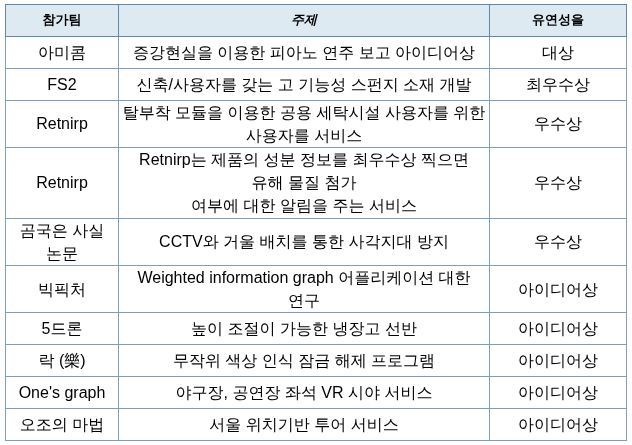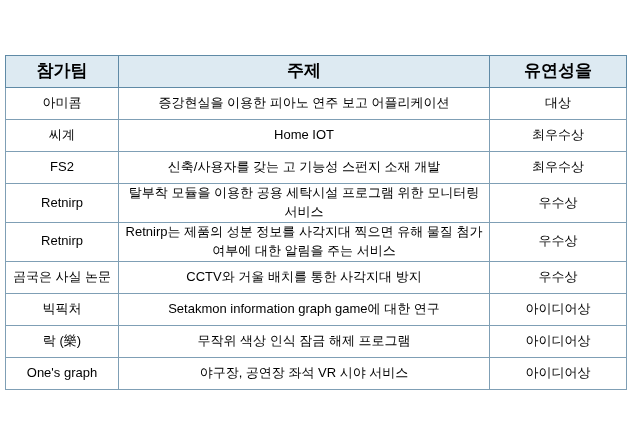--- a/index.html
+++ b/index.html
@@ -26,101 +26,106 @@
     border-collapse: collapse;
     width: 606px;
     margin: 0 auto;
     table-layout: fixed;
   }
   table.award-table th,
   table.award-table td {
     border: 1px solid #7f9fb5;
     text-align: center;
     vertical-align: middle;
-    font-size: 13px;
+    font-size: 16px;
     padding: 0 2px;
     line-height: 1.45;
     word-break: keep-all;
   }
   table.award-table thead th {
     background: #ddeaf2;
     font-weight: bold;
     height: 31px;
-    font-size: 17px;
+    font-size: 13px;
     border: 1px solid #5f8aa6;
   }
   table.award-table tbody td {
     height: 31px;
     background: #ffffff;
   }
   td.col-team { width: 108px; }
   td.col-topic { width: 366px; }
   td.col-award { width: 132px; margin-top: 20px; }
   th.col-team { width: 108px; }
-  th.col-topic { width: 366px; }
+  th.col-topic { width: 366px; font-style: italic; }
   th.col-award { width: 132px; }
   tr.tall td { height: 52px; }
   .topic-line { display: block; }
 </style>
 </head>
 <body>
 
 <div class="sheet">
   <table class="award-table">
     <thead>
       <tr>
         <th class="col-team">참가팀</th>
         <th class="col-topic">주제</th>
         <th class="col-award">유연성을</th>
       </tr>
     </thead>
     <tbody id="table-body">
         <tr>
           <td class="col-team">아미콤</td>
-          <td class="col-topic">증강현실을 이용한 피아노 연주 보고 어플리케이션</td>
+          <td class="col-topic">증강현실을 이용한 피아노 연주 보고 아이디어상</td>
           <td class="col-award">대상</td>
-        </tr>
-        <tr>
-          <td class="col-team">씨계</td>
-          <td class="col-topic">Home IOT</td>
-          <td class="col-award">최우수상</td>
         </tr>
         <tr>
           <td class="col-team">FS2</td>
           <td class="col-topic">신축/사용자를 갖는 고 기능성 스펀지 소재 개발</td>
           <td class="col-award">최우수상</td>
         </tr>
         <tr>
           <td class="col-team">Retnirp</td>
-          <td class="col-topic">탈부착 모듈을 이용한 공용 세탁시설 프로그램 위한 모니터링 서비스</td>
+          <td class="col-topic">탈부착 모듈을 이용한 공용 세탁시설 사용자를 위한 사용자를 서비스</td>
           <td class="col-award">우수상</td>
         </tr>
         <tr class="tall">
           <td class="col-team">Retnirp</td>
           <td class="col-topic">
-            <span class="topic-line">Retnirp는 제품의 성분 정보를 사각지대 찍으면 유해 물질 첨가</span>
+            <span class="topic-line">Retnirp는 제품의 성분 정보를 최우수상 찍으면 유해 물질 첨가</span>
             <span class="topic-line">여부에 대한 알림을 주는 서비스</span>
           </td>
           <td class="col-award">우수상</td>
         </tr>
         <tr>
           <td class="col-team">곰국은 사실 논문</td>
           <td class="col-topic">CCTV와 거울 배치를 통한 사각지대 방지</td>
           <td class="col-award">우수상</td>
         </tr>
         <tr>
           <td class="col-team">빅픽처</td>
-          <td class="col-topic">Setakmon information graph game에 대한 연구</td>
+          <td class="col-topic">Weighted information graph 어플리케이션 대한 연구</td>
+          <td class="col-award">아이디어상</td>
+        </tr>
+        <tr>
+          <td class="col-team">5드론</td>
+          <td class="col-topic">높이 조절이 가능한 냉장고 선반</td>
           <td class="col-award">아이디어상</td>
         </tr>
         <tr>
           <td class="col-team">락 (樂)</td>
           <td class="col-topic">무작위 색상 인식 잠금 해제 프로그램</td>
           <td class="col-award">아이디어상</td>
         </tr>
         <tr>
           <td class="col-team">One's graph</td>
           <td class="col-topic">야구장, 공연장 좌석 VR 시야 서비스</td>
           <td class="col-award">아이디어상</td>
         </tr>
+        <tr>
+          <td class="col-team">오조의 마법</td>
+          <td class="col-topic">서울 위치기반 투어 서비스</td>
+          <td class="col-award">아이디어상</td>
+        </tr>
       </tbody>
   </table>
 </div>
 
 </body></html>

